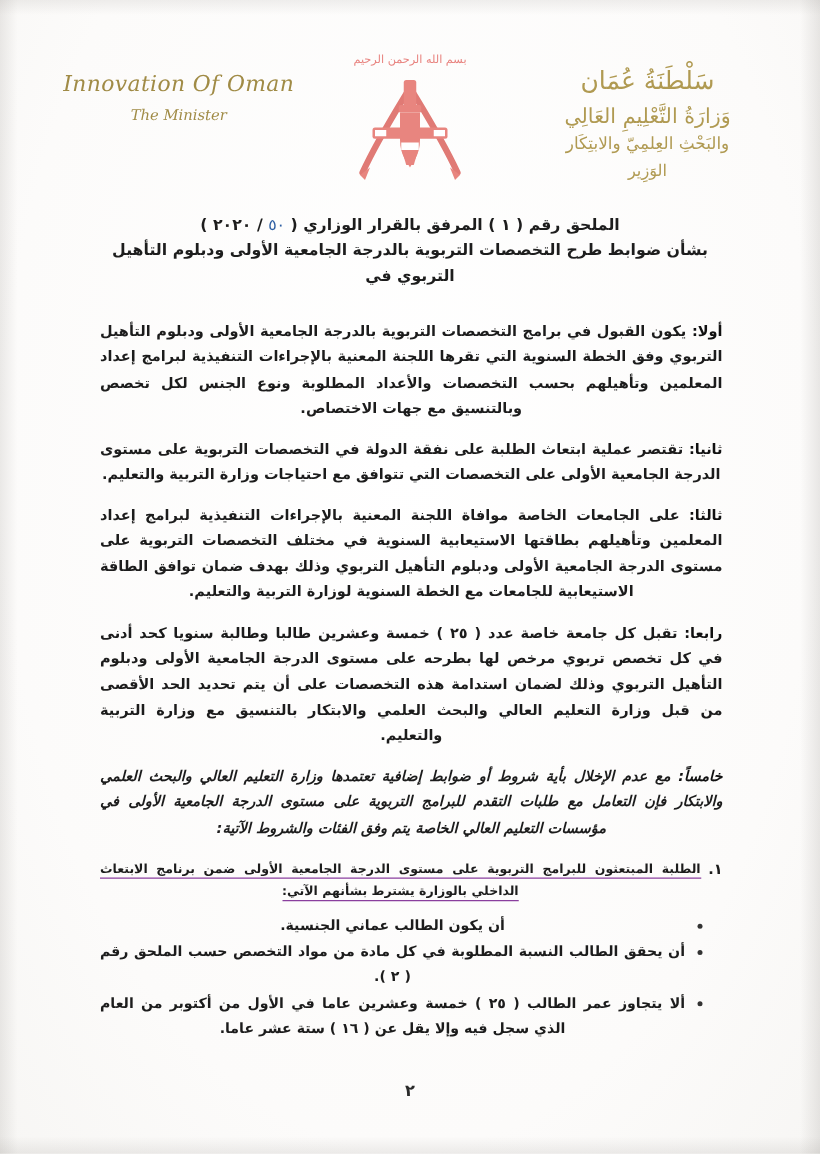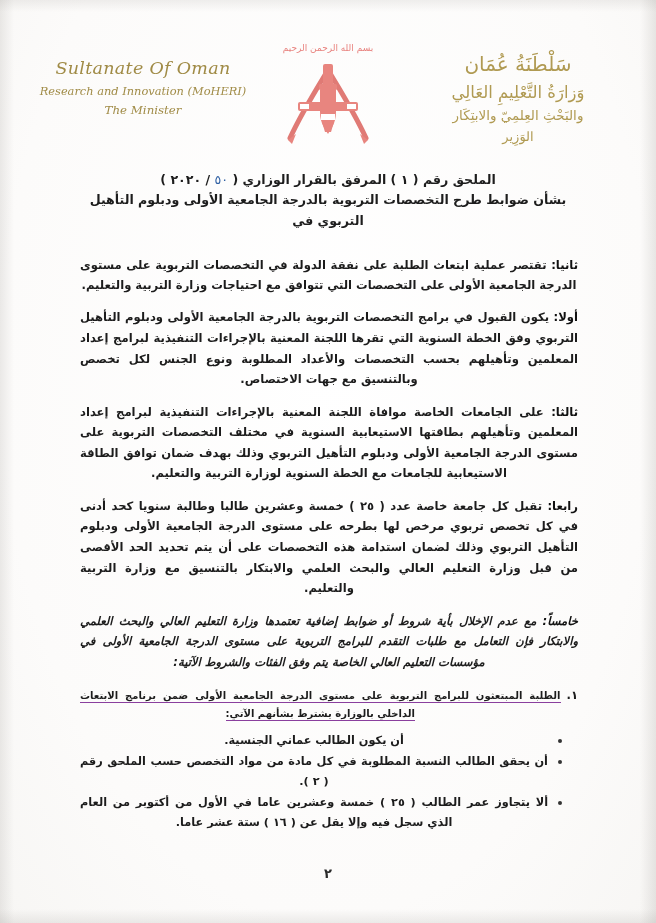--- a/index.html
+++ b/index.html
@@ -226,22 +226,21 @@
 <div class="page">
 
   <div class="scan-edge-left"></div>
   <div class="scan-edge-right"></div>
   <div class="scan-edge-top"></div>
   <div class="scan-edge-bottom"></div>
 
   <div class="letterhead">
 
     <div class="lh-en">
-      <div class="l1">Sultanate Of Oman</div>
-      <div class="l3">Research and Innovation (MoHERI)</div>
+      <div class="l1">Innovation Of Oman</div>
       <div class="l4">The Minister</div>
     </div>
 
     <div class="emblem">
       <div class="emblem-basmala">بسم الله الرحمن الرحيم</div>
       <svg width="92" height="96" viewBox="0 0 92 96">
         <g stroke="#e07a75" fill="#e8857f" stroke-width="2.2" stroke-linecap="round">
 
           <path d="M8 84 C 20 58, 34 36, 46 16" fill="none" stroke-width="5"></path>
           <path d="M84 84 C 72 58, 58 36, 46 16" fill="none" stroke-width="5"></path>
@@ -271,23 +270,23 @@
     </div>
   </div>
 
   <div class="doc-title">
     <div class="t-line1"><span>الملحق رقم ( ١ ) المرفق بالقرار الوزاري ( </span><span class="num-blue">٥٠</span><span> / </span><span>٢٠٢٠</span><span> )</span></div>
     <div class="t-line2">بشأن ضوابط طرح التخصصات التربوية بالدرجة الجامعية الأولى ودبلوم التأهيل التربوي في</div>
   </div>
 
   <div class="body-wrap">
 
+    <p class="clause clause-1"><span class="lead">أولا:</span><span> يكون القبول في برامج التخصصات التربوية بالدرجة الجامعية الأولى ودبلوم التأهيل التربوي وفق الخطة السنوية التي تقرها اللجنة المعنية بالإجراءات التنفيذية لبرامج إعداد المعلمين وتأهيلهم بحسب التخصصات والأعداد المطلوبة ونوع الجنس لكل تخصص وبالتنسيق مع جهات الاختصاص.</span></p>
+
     <p class="clause clause-2"><span class="lead">ثانيا:</span><span> تقتصر عملية ابتعاث الطلبة على نفقة الدولة في التخصصات التربوية على مستوى الدرجة الجامعية الأولى على التخصصات التي تتوافق مع احتياجات وزارة التربية والتعليم.</span></p>
-
-    <p class="clause clause-1"><span class="lead">أولا:</span><span> يكون القبول في برامج التخصصات التربوية بالدرجة الجامعية الأولى ودبلوم التأهيل التربوي وفق الخطة السنوية التي تقرها اللجنة المعنية بالإجراءات التنفيذية لبرامج إعداد المعلمين وتأهيلهم بحسب التخصصات والأعداد المطلوبة ونوع الجنس لكل تخصص وبالتنسيق مع جهات الاختصاص.</span></p>
 
     <p class="clause clause-3"><span class="lead">ثالثا:</span><span> على الجامعات الخاصة موافاة اللجنة المعنية بالإجراءات التنفيذية لبرامج إعداد المعلمين وتأهيلهم بطاقتها الاستيعابية السنوية في مختلف التخصصات التربوية على مستوى الدرجة الجامعية الأولى ودبلوم التأهيل التربوي وذلك بهدف ضمان توافق الطاقة الاستيعابية للجامعات مع الخطة السنوية لوزارة التربية والتعليم.</span></p>
 
     <p class="clause clause-4"><span class="lead">رابعا:</span><span> تقبل كل جامعة خاصة عدد ( ٢٥ ) خمسة وعشرين طالبا وطالبة سنويا كحد أدنى في كل تخصص تربوي مرخص لها بطرحه على مستوى الدرجة الجامعية الأولى ودبلوم التأهيل التربوي وذلك لضمان استدامة هذه التخصصات على أن يتم تحديد الحد الأقصى من قبل وزارة التعليم العالي والبحث العلمي والابتكار بالتنسيق مع وزارة التربية والتعليم.</span></p>
 
     <p class="clause clause-5"><span class="lead">خامساً:</span><span> مع عدم الإخلال بأية شروط أو ضوابط إضافية تعتمدها وزارة التعليم العالي والبحث العلمي والابتكار فإن التعامل مع طلبات التقدم للبرامج التربوية على مستوى الدرجة الجامعية الأولى في مؤسسات التعليم العالي الخاصة يتم وفق الفئات والشروط الآتية:</span></p>
 
     <div class="num-item">
       <span class="marker">١.</span>
       <span class="num-text"><span class="u">الطلبة المبتعثون للبرامج التربوية على مستوى الدرجة الجامعية الأولى ضمن برنامج الابتعاث الداخلي بالوزارة يشترط بشأنهم الآتي:</span></span>

